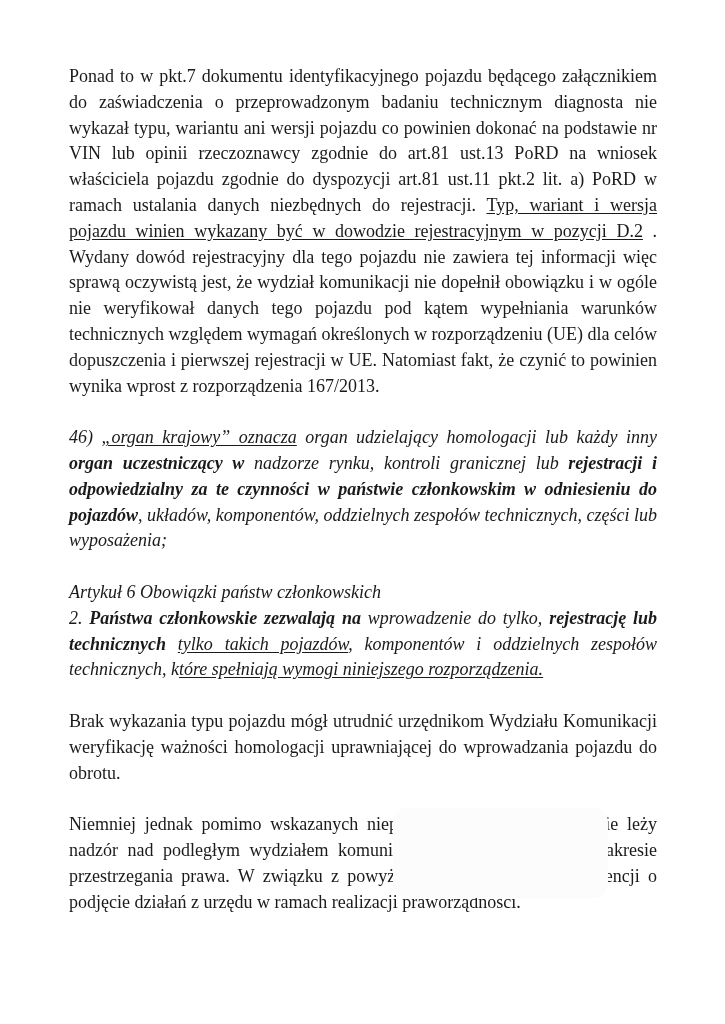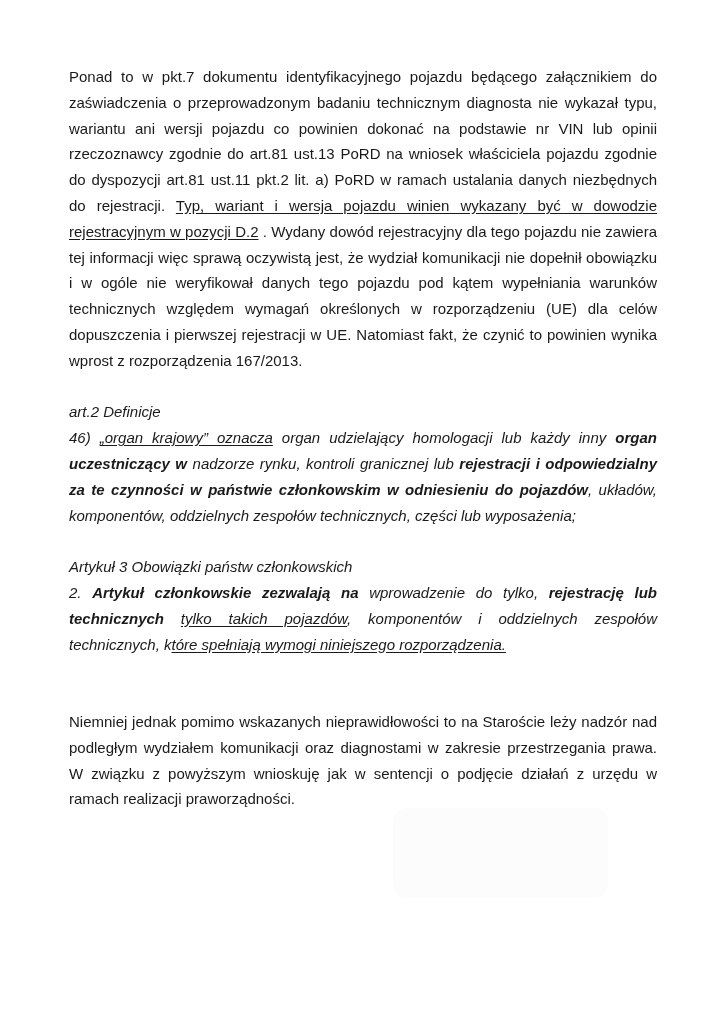--- a/index.html
+++ b/index.html
@@ -1,48 +1,48 @@
 <!DOCTYPE html>
 <html><head>
 <meta charset="utf-8">
 <style>
   html, body { margin:0; padding:0; background:#ffffff; }
   body { width:725px; height:1024px; position:relative; overflow:hidden; }
   .page {
     position:absolute; left:69px; top:64px; width:588px;
-    font-family:Liberation Sans, sans-serif; font-size:15px; color:#1a1a1a;
+    font-family:Liberation Serif, serif; font-size:18px; color:#1a1a1a;
     line-height:25.8px;
   }
   p { margin:0; text-align:justify; }
   .gap { height:25.8px; }
   .i { font-style:italic; }
   .b { font-weight:bold; }
   .u { text-decoration:underline; text-underline-offset:2px; }
   .redact {
     position:absolute; left:393px; top:808px; width:215px; height:90px;
     background:#fcfcfc; border-radius:14px;
   }
 </style>
 </head>
 <body>
 
 <div class="page">
   <p><span>Ponad to w pkt.7 dokumentu identyfikacyjnego pojazdu będącego załącznikiem do zaświadczenia o przeprowadzonym badaniu technicznym  diagnosta nie wykazał typu, wariantu ani wersji pojazdu co powinien dokonać na podstawie nr VIN lub opinii rzeczoznawcy zgodnie do art.81 ust.13 PoRD na wniosek właściciela pojazdu zgodnie do dyspozycji art.81 ust.11 pkt.2 lit. a) PoRD w ramach ustalania danych niezbędnych do rejestracji. </span><span class="u">Typ, wariant i wersja pojazdu winien wykazany być w dowodzie rejestracyjnym w pozycji D.2</span><span> . Wydany dowód rejestracyjny dla tego pojazdu nie zawiera tej informacji więc sprawą oczywistą jest, że wydział komunikacji nie dopełnił obowiązku i w ogóle nie weryfikował danych tego pojazdu pod kątem wypełniania warunków technicznych względem wymagań określonych w rozporządzeniu (UE) dla celów dopuszczenia i pierwszej rejestracji w UE. Natomiast fakt, że czynić to powinien wynika wprost z rozporządzenia 167/2013.</span></p>
 
   <div class="gap"></div>
 
-  <p class="i">art.2 Definicje</p>
   <p class="i"><span>46) </span><span class="u">„organ krajowy” oznacza</span><span> organ udzielający homologacji lub każdy inny </span><span class="b">organ uczestniczący w</span><span> nadzorze rynku, kontroli granicznej lub </span><span class="b">rejestracji i odpowiedzialny za te czynności w państwie członkowskim w odniesieniu do pojazdów</span><span>, układów, komponentów, oddzielnych zespołów technicznych, części lub wyposażenia;</span></p>
 
   <div class="gap"></div>
 
-  <p class="i">Artykuł 3 Obowiązki państw członkowskich</p>
-  <p class="i"><span> 2. </span><span class="b">Artykuł członkowskie zezwalają na</span><span> wprowadzenie do tylko, </span><span class="b">rejestrację lub technicznych</span><span> </span><span class="u">tylko takich pojazdów</span><span>, komponentów i oddzielnych zespołów technicznych, k</span><span class="u">tóre spełniają wymogi niniejszego rozporządzenia.</span></p>
+  <p class="i">Artykuł 6 Obowiązki państw członkowskich</p>
+  <p class="i"><span> 2. </span><span class="b">Państwa członkowskie zezwalają na</span><span> wprowadzenie do tylko, </span><span class="b">rejestrację lub technicznych</span><span> </span><span class="u">tylko takich pojazdów</span><span>, komponentów i oddzielnych zespołów technicznych, k</span><span class="u">tóre spełniają wymogi niniejszego rozporządzenia.</span></p>
 
   <div class="gap"></div>
 
+  <p>Brak wykazania typu pojazdu mógł utrudnić urzędnikom Wydziału Komunikacji weryfikację ważności homologacji uprawniającej do wprowadzania pojazdu do obrotu.</p>
 
   <div class="gap"></div>
 
   <p>Niemniej jednak pomimo wskazanych nieprawidłowości to na Staroście leży nadzór nad podległym wydziałem komunikacji oraz diagnostami w zakresie przestrzegania prawa. W związku z powyższym wnioskuję jak w sentencji o podjęcie działań z urzędu w ramach realizacji praworządności.</p>
 </div>
 
 <div class="redact"></div>
 
 </body></html>

